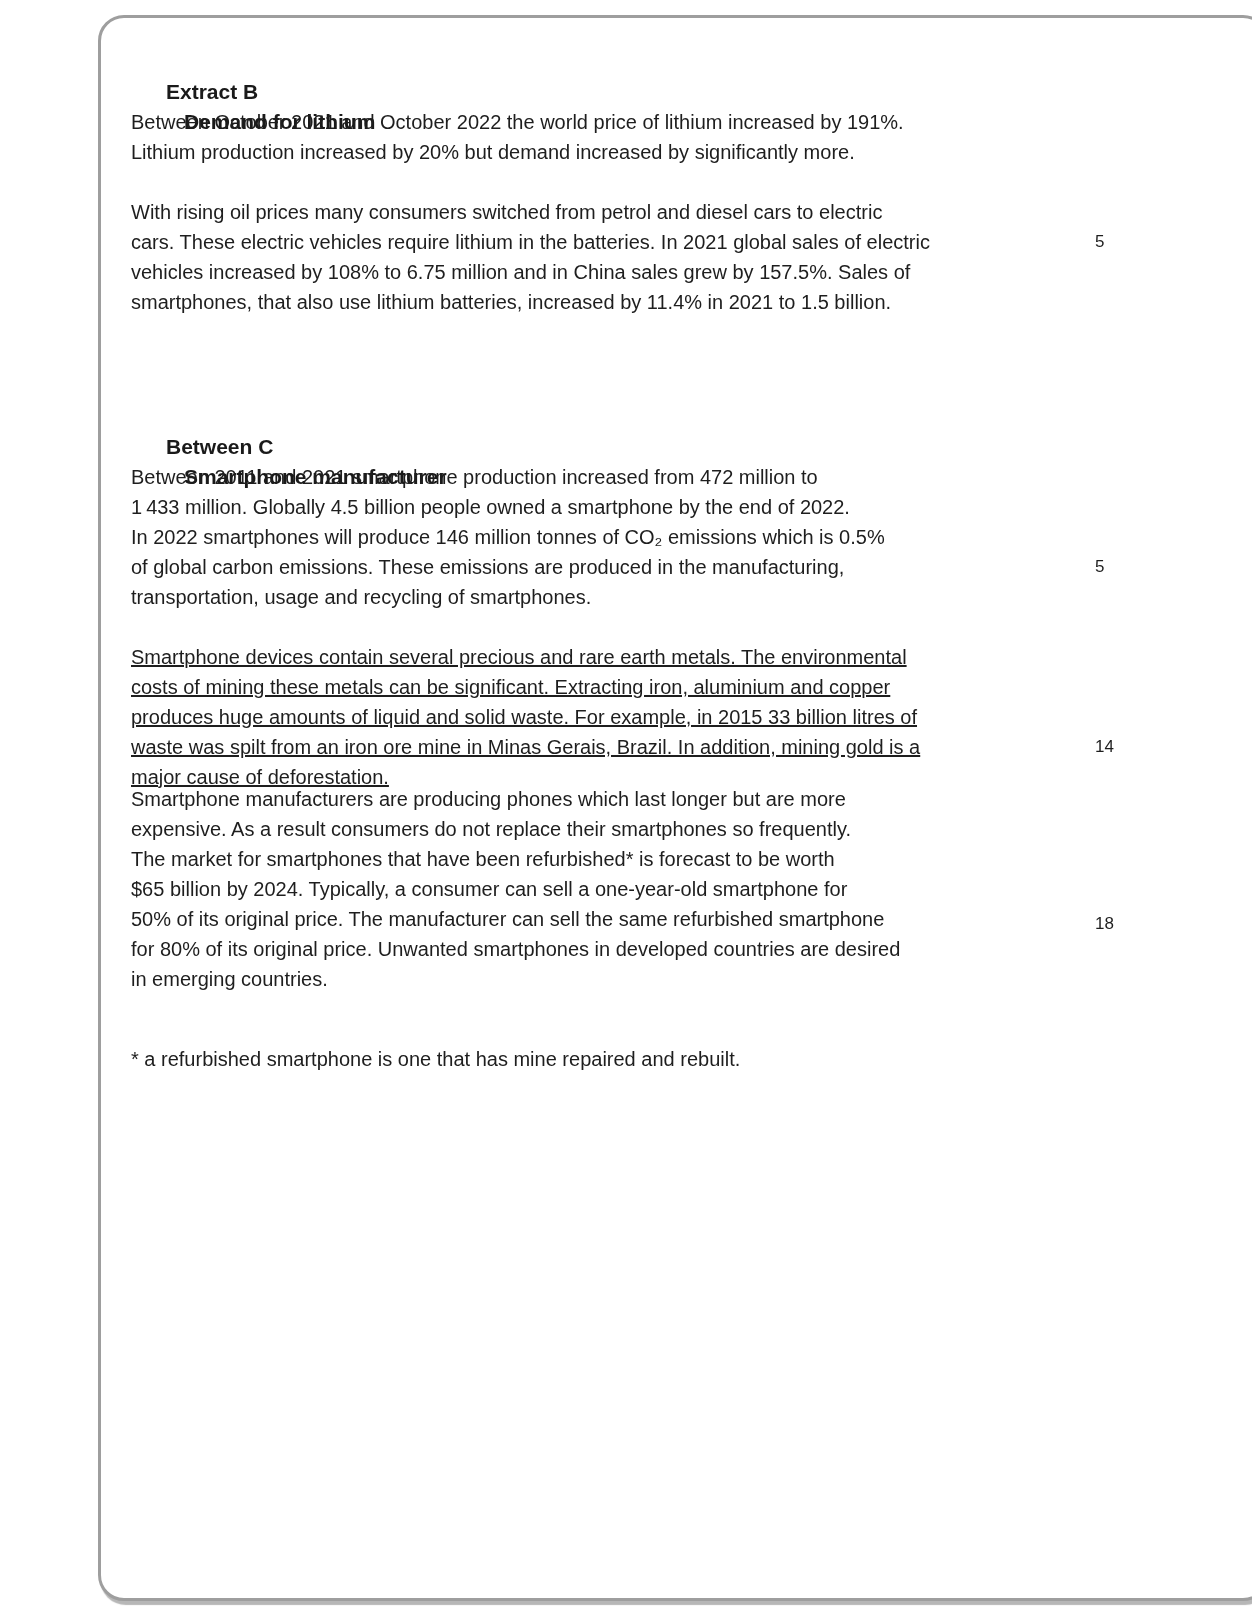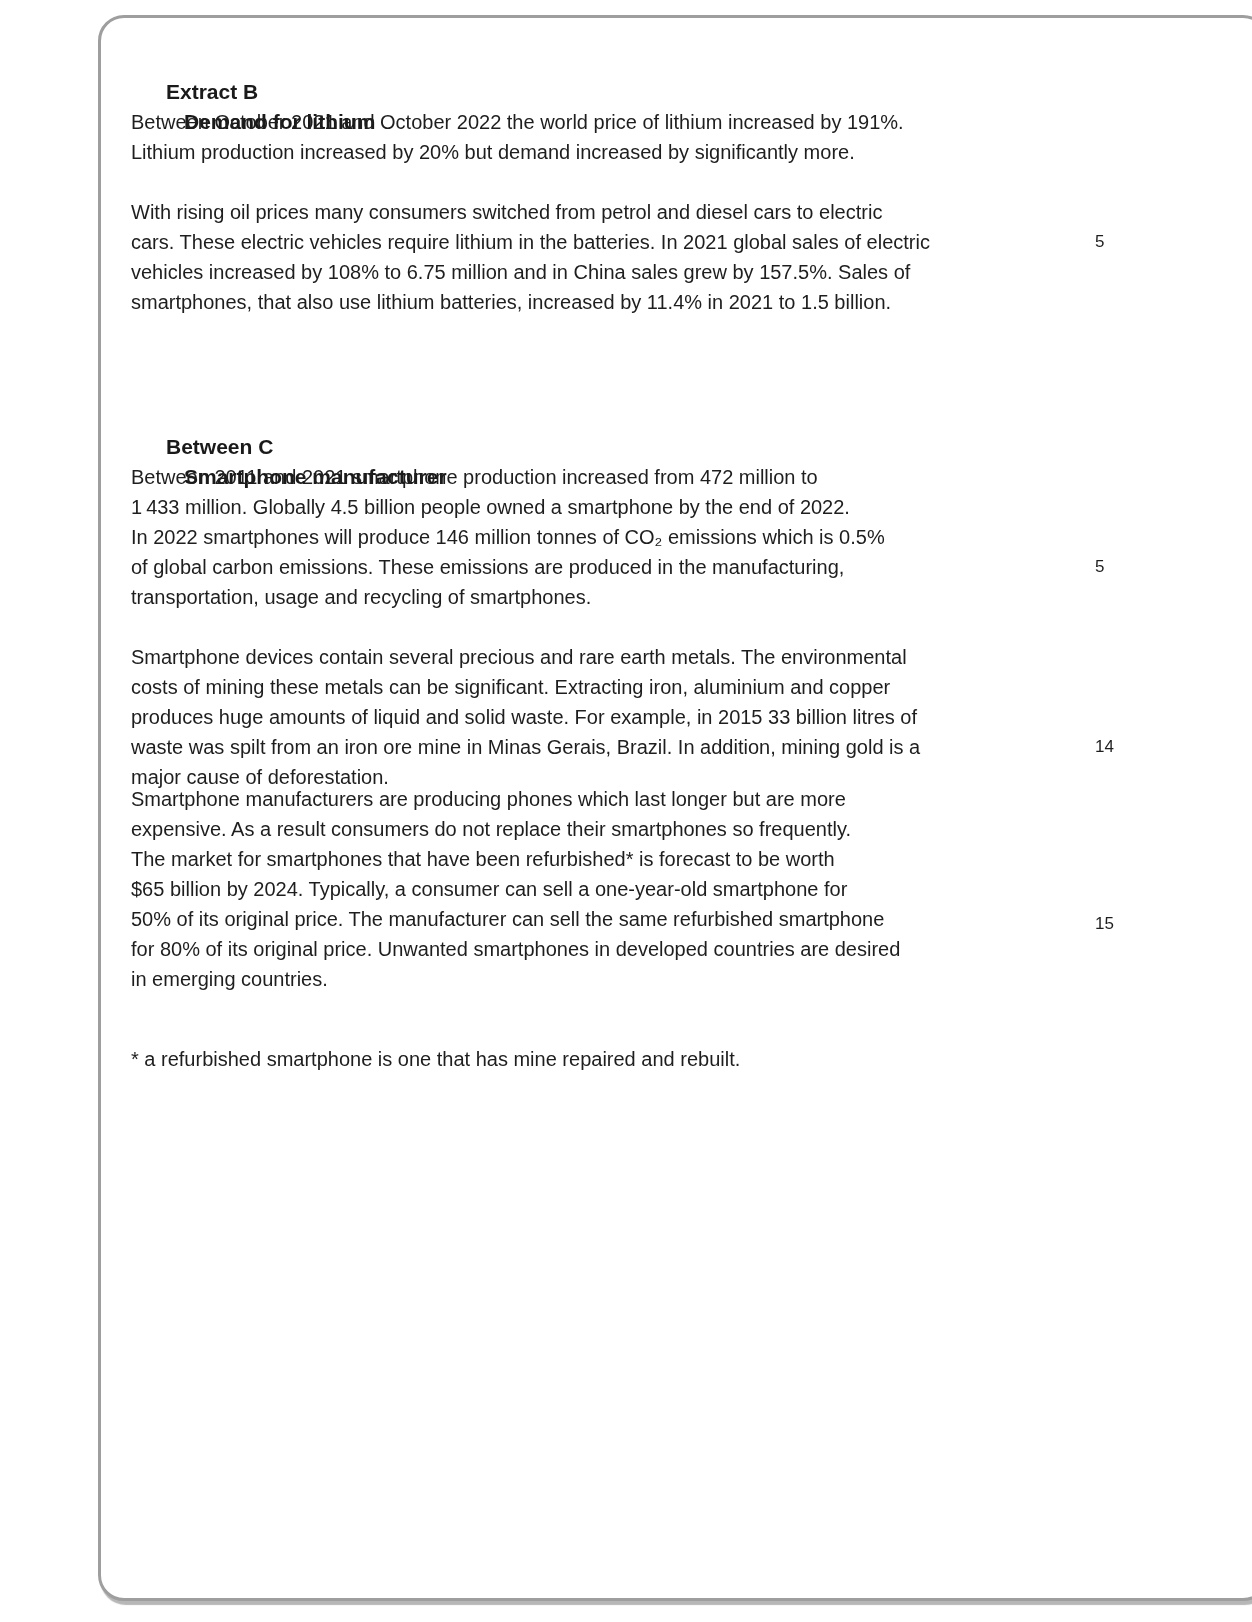--- a/index.html
+++ b/index.html
@@ -56,21 +56,21 @@
     font-size: 17px;
     line-height: 30px;
     color: #1e1e1e;
   }
   
   .pos-b-heading   { top: 29px; }
   .pos-b-para1     { top: 89px; }
   .pos-b-para2     { top: 179px; }
   .pos-c-heading   { top: 384px; }
   .pos-c-para1     { top: 444px; }
-  .pos-c-para2     { top: 624px; }
+  .pos-c-para2     { top: 624px; text-decoration: underline; }
   .pos-c-para3     { top: 766px; }
   .pos-footnote    { top: 1026px; }
   .pos-num-b5      { top: 209px; }
   .pos-num-c5      { top: 534px; }
   .pos-num-c10     { top: 714px; }
   .pos-num-c15     { top: 891px; }
 </style>
 </head>
 <body>
 
@@ -113,16 +113,16 @@
 $65 billion by 2024. Typically, a consumer can sell a one-year-old smartphone for
 50% of its original price. The manufacturer can sell the same refurbished smartphone
 for 80% of its original price. Unwanted smartphones in developed countries are desired
 in emerging countries.</div>
 
     <div class="para pos-footnote">* a refurbished smartphone is one that has mine repaired and rebuilt.</div>
 
     <div class="line-number pos-num-b5">5</div>
     <div class="line-number pos-num-c5">5</div>
     <div class="line-number pos-num-c10">14</div>
-    <div class="line-number pos-num-c15">15</div>
+    <div class="line-number pos-num-c15">18</div>
 
   </div>
 </div>
 
 </body></html>

